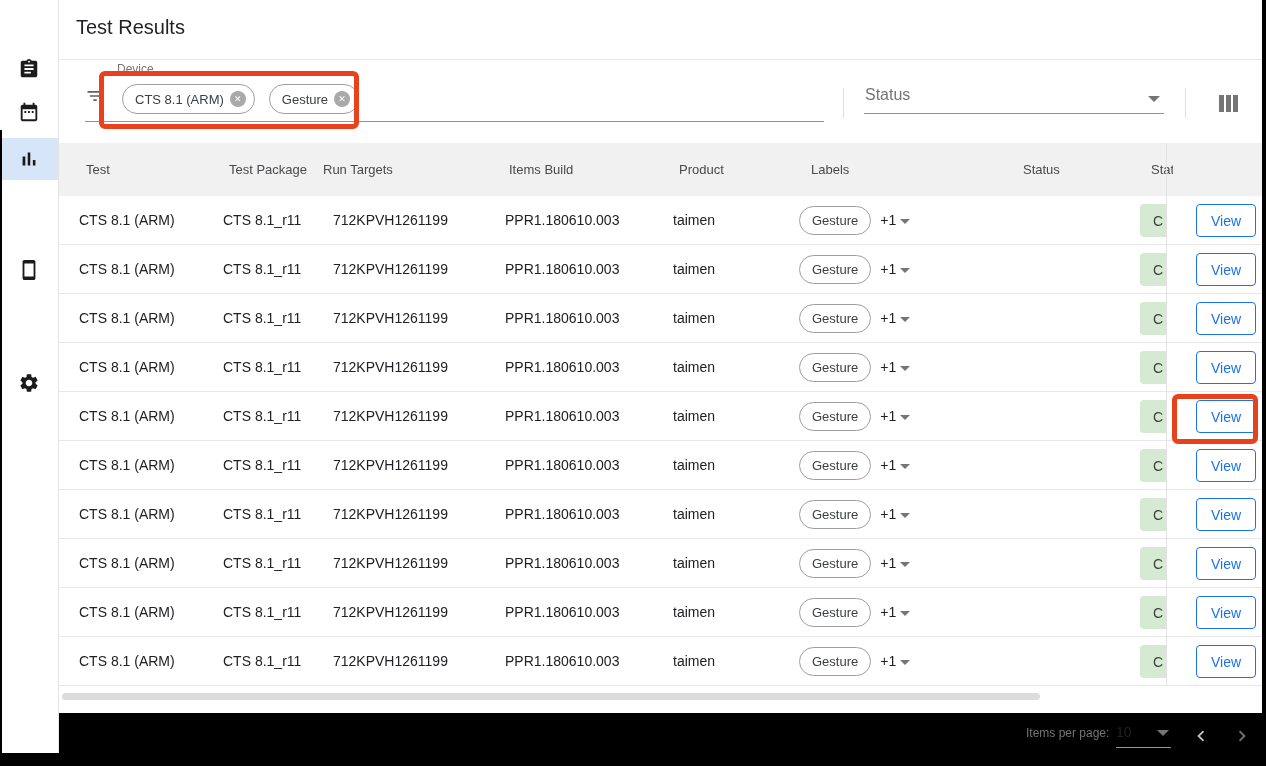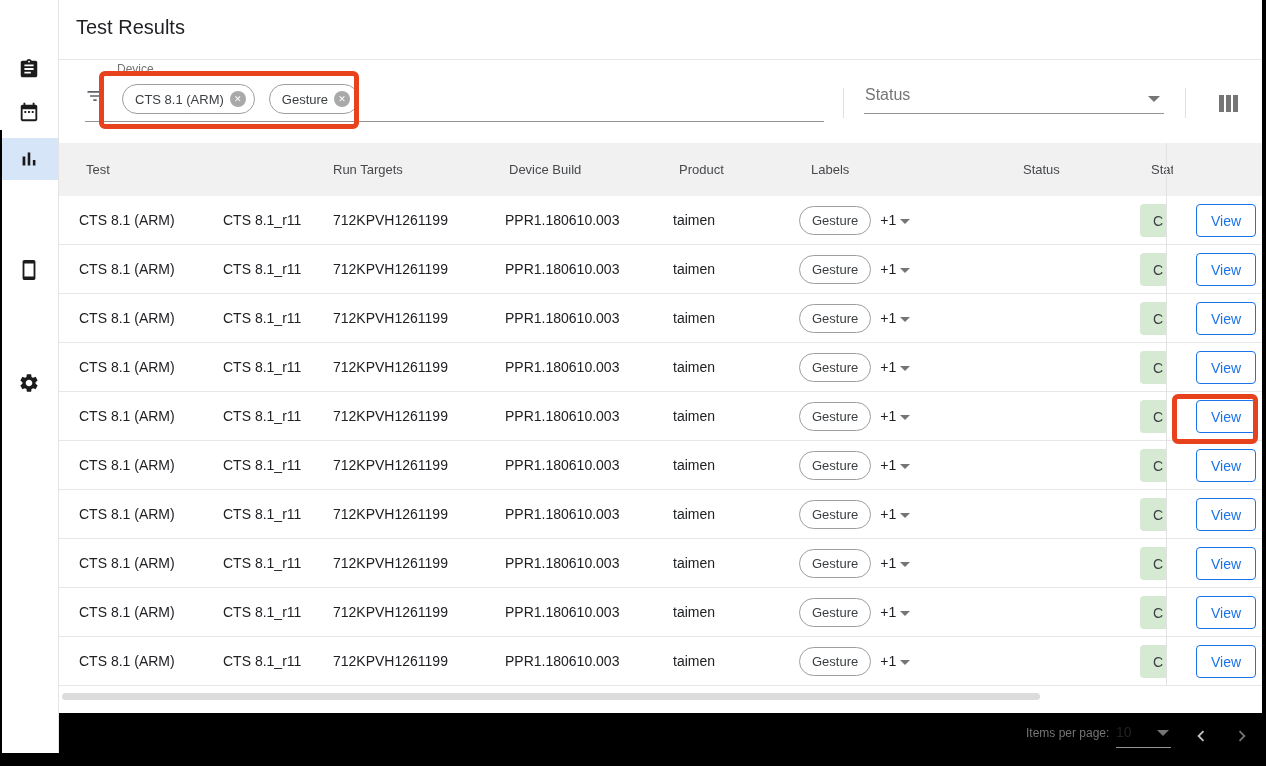--- a/index.html
+++ b/index.html
@@ -38,21 +38,21 @@
   .status-text { font-size:16px; color:#757575; }
   .status-underline { position:absolute; left:805px; top:52px; width:300px; height:1px; background:#949494; }
   .arrow-down { width:0; height:0; border-left:6px solid transparent; border-right:6px solid transparent; border-top:6px solid #757575; }
   .status-arrow { position:absolute; left:1089px; top:35px; }
   .columns-btn { position:absolute; left:1152px; top:25px; width:34px; height:34px; background:transparent; border:none; display:flex; align-items:center; justify-content:center; cursor:pointer; }
   .columns-btn svg { width:19px; height:17px; fill:#757575; }
 
   
   .thead { position:absolute; left:59px; top:143px; width:1203px; height:53px; background:#f1f1f1; }
   .th { position:absolute; top:0; height:100%; display:flex; align-items:center; font-size:13px; color:#47494c; white-space:nowrap;margin-left:6px; }
-  .th-test{left:21px} .th-package{left:164px} .th-run{left:268px} .th-build{left:444px}
+  .th-test{left:21px} .th-package{left:164px} .th-run{left:258px} .th-build{left:444px}
   .th-product{left:614px} .th-labels{left:746px} .th-created{left:958px}
   .th-status-clip{left:1086px; width:22px; overflow:hidden}
 
   .tbody { position:absolute; left:59px; top:196px; width:1203px; }
   .row { position:relative; height:49px; background:#fff; border-bottom:1px solid #e7e7e7; }
   .cell { position:absolute; top:0; height:100%; display:flex; align-items:center; font-size:14px; color:#202124; white-space:nowrap; }
   .c-test{left:20px} .c-package{left:164px} .c-run{left:274px} .c-build{left:446px}
   .c-product{left:614px} .c-labels{left:740px; gap:9px} .c-created{left:958px}
   .row-chip { display:inline-flex; align-items:center; height:29px; padding:0 12px; border:1px solid #9e9e9e; border-radius:15px; background:#fff; font-size:13px; color:#3c4043; cursor:pointer; }
   .more-labels { display:inline-flex; align-items:center; gap:4px; cursor:pointer; }
@@ -146,22 +146,23 @@
         <svg viewBox="0 0 19 17">
             <rect x="0" y="0" width="5" height="17"></rect>
             <rect x="7" y="0" width="5" height="17"></rect>
             <rect x="14" y="0" width="5" height="17"></rect>
           </svg>
       </button>
     </section>
 
     <div class="thead">
       <div class="th th-test">Test</div>
+      <div class="th th-package">Test Package</div>
       <div class="th th-run">Run Targets</div>
-      <div class="th th-build">Device Build</div>
+      <div class="th th-build">Items Build</div>
       <div class="th th-product">Product</div>
       <div class="th th-labels">Labels</div>
       <div class="th th-created">Status</div>
       <div class="th th-status-clip">Status</div>
     </div>
 
     <div class="tbody">
 
     <div class="row">
         <div class="cell c-test">CTS 8.1 (ARM)</div>

